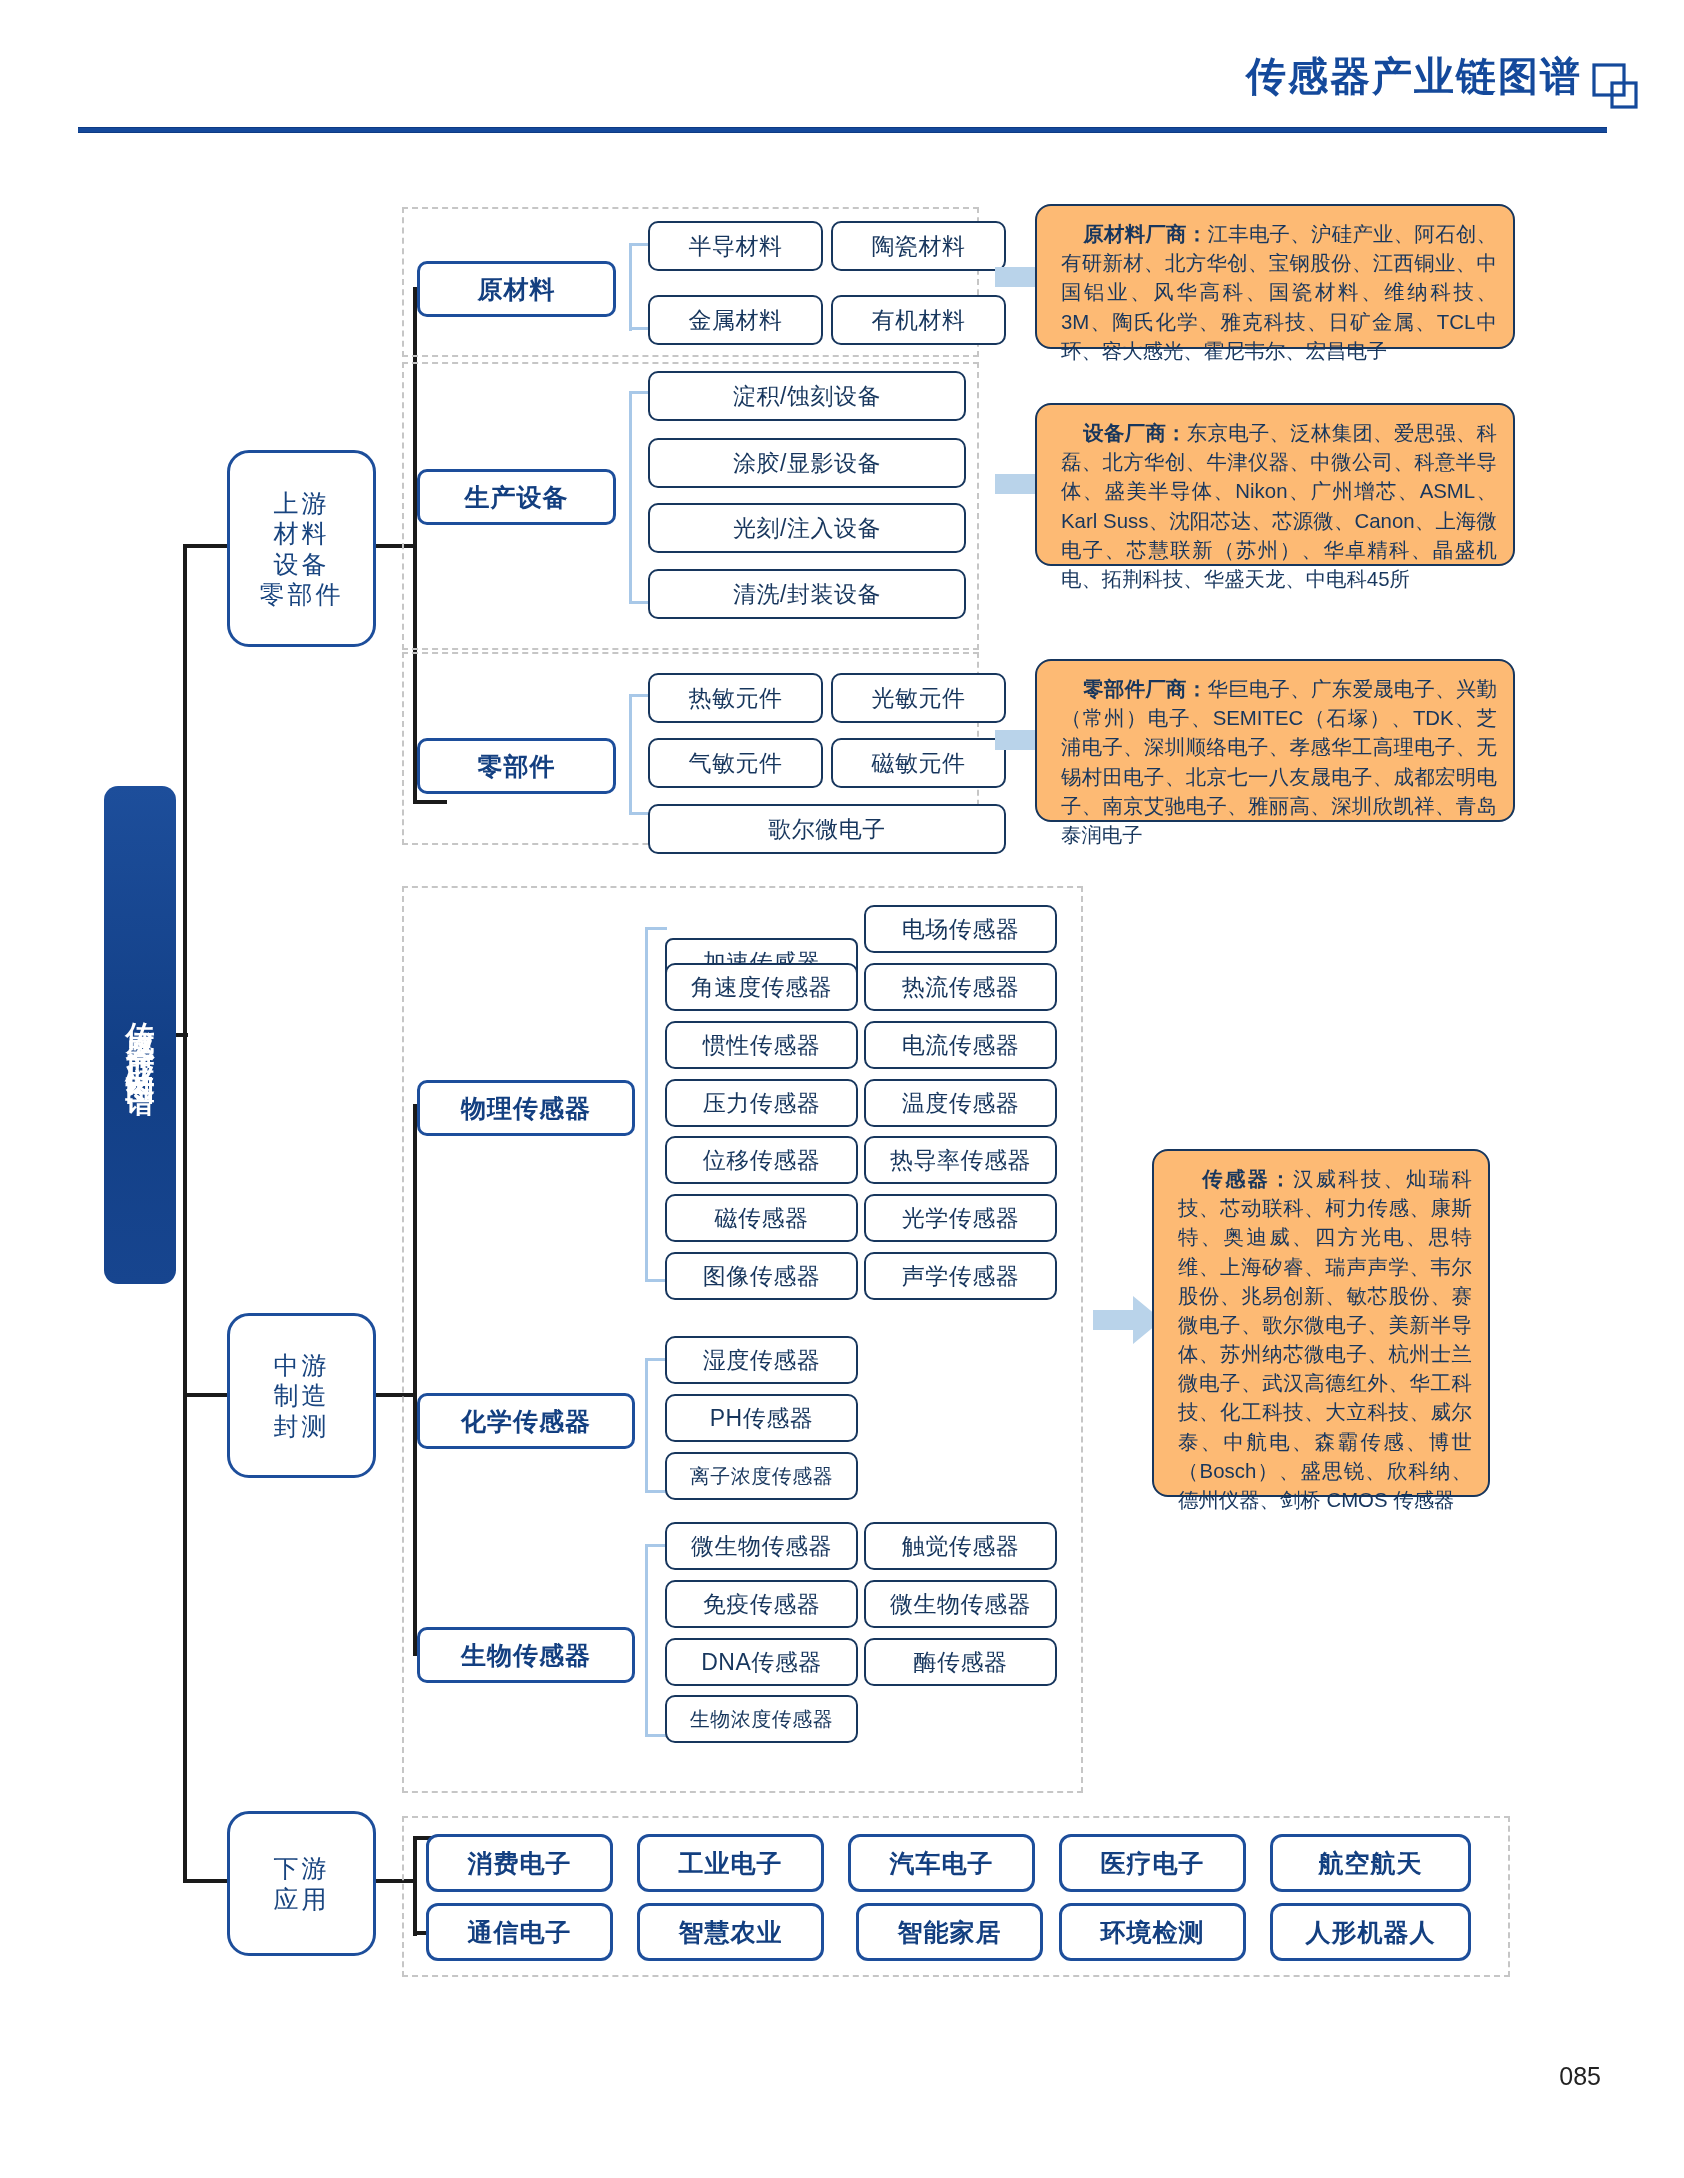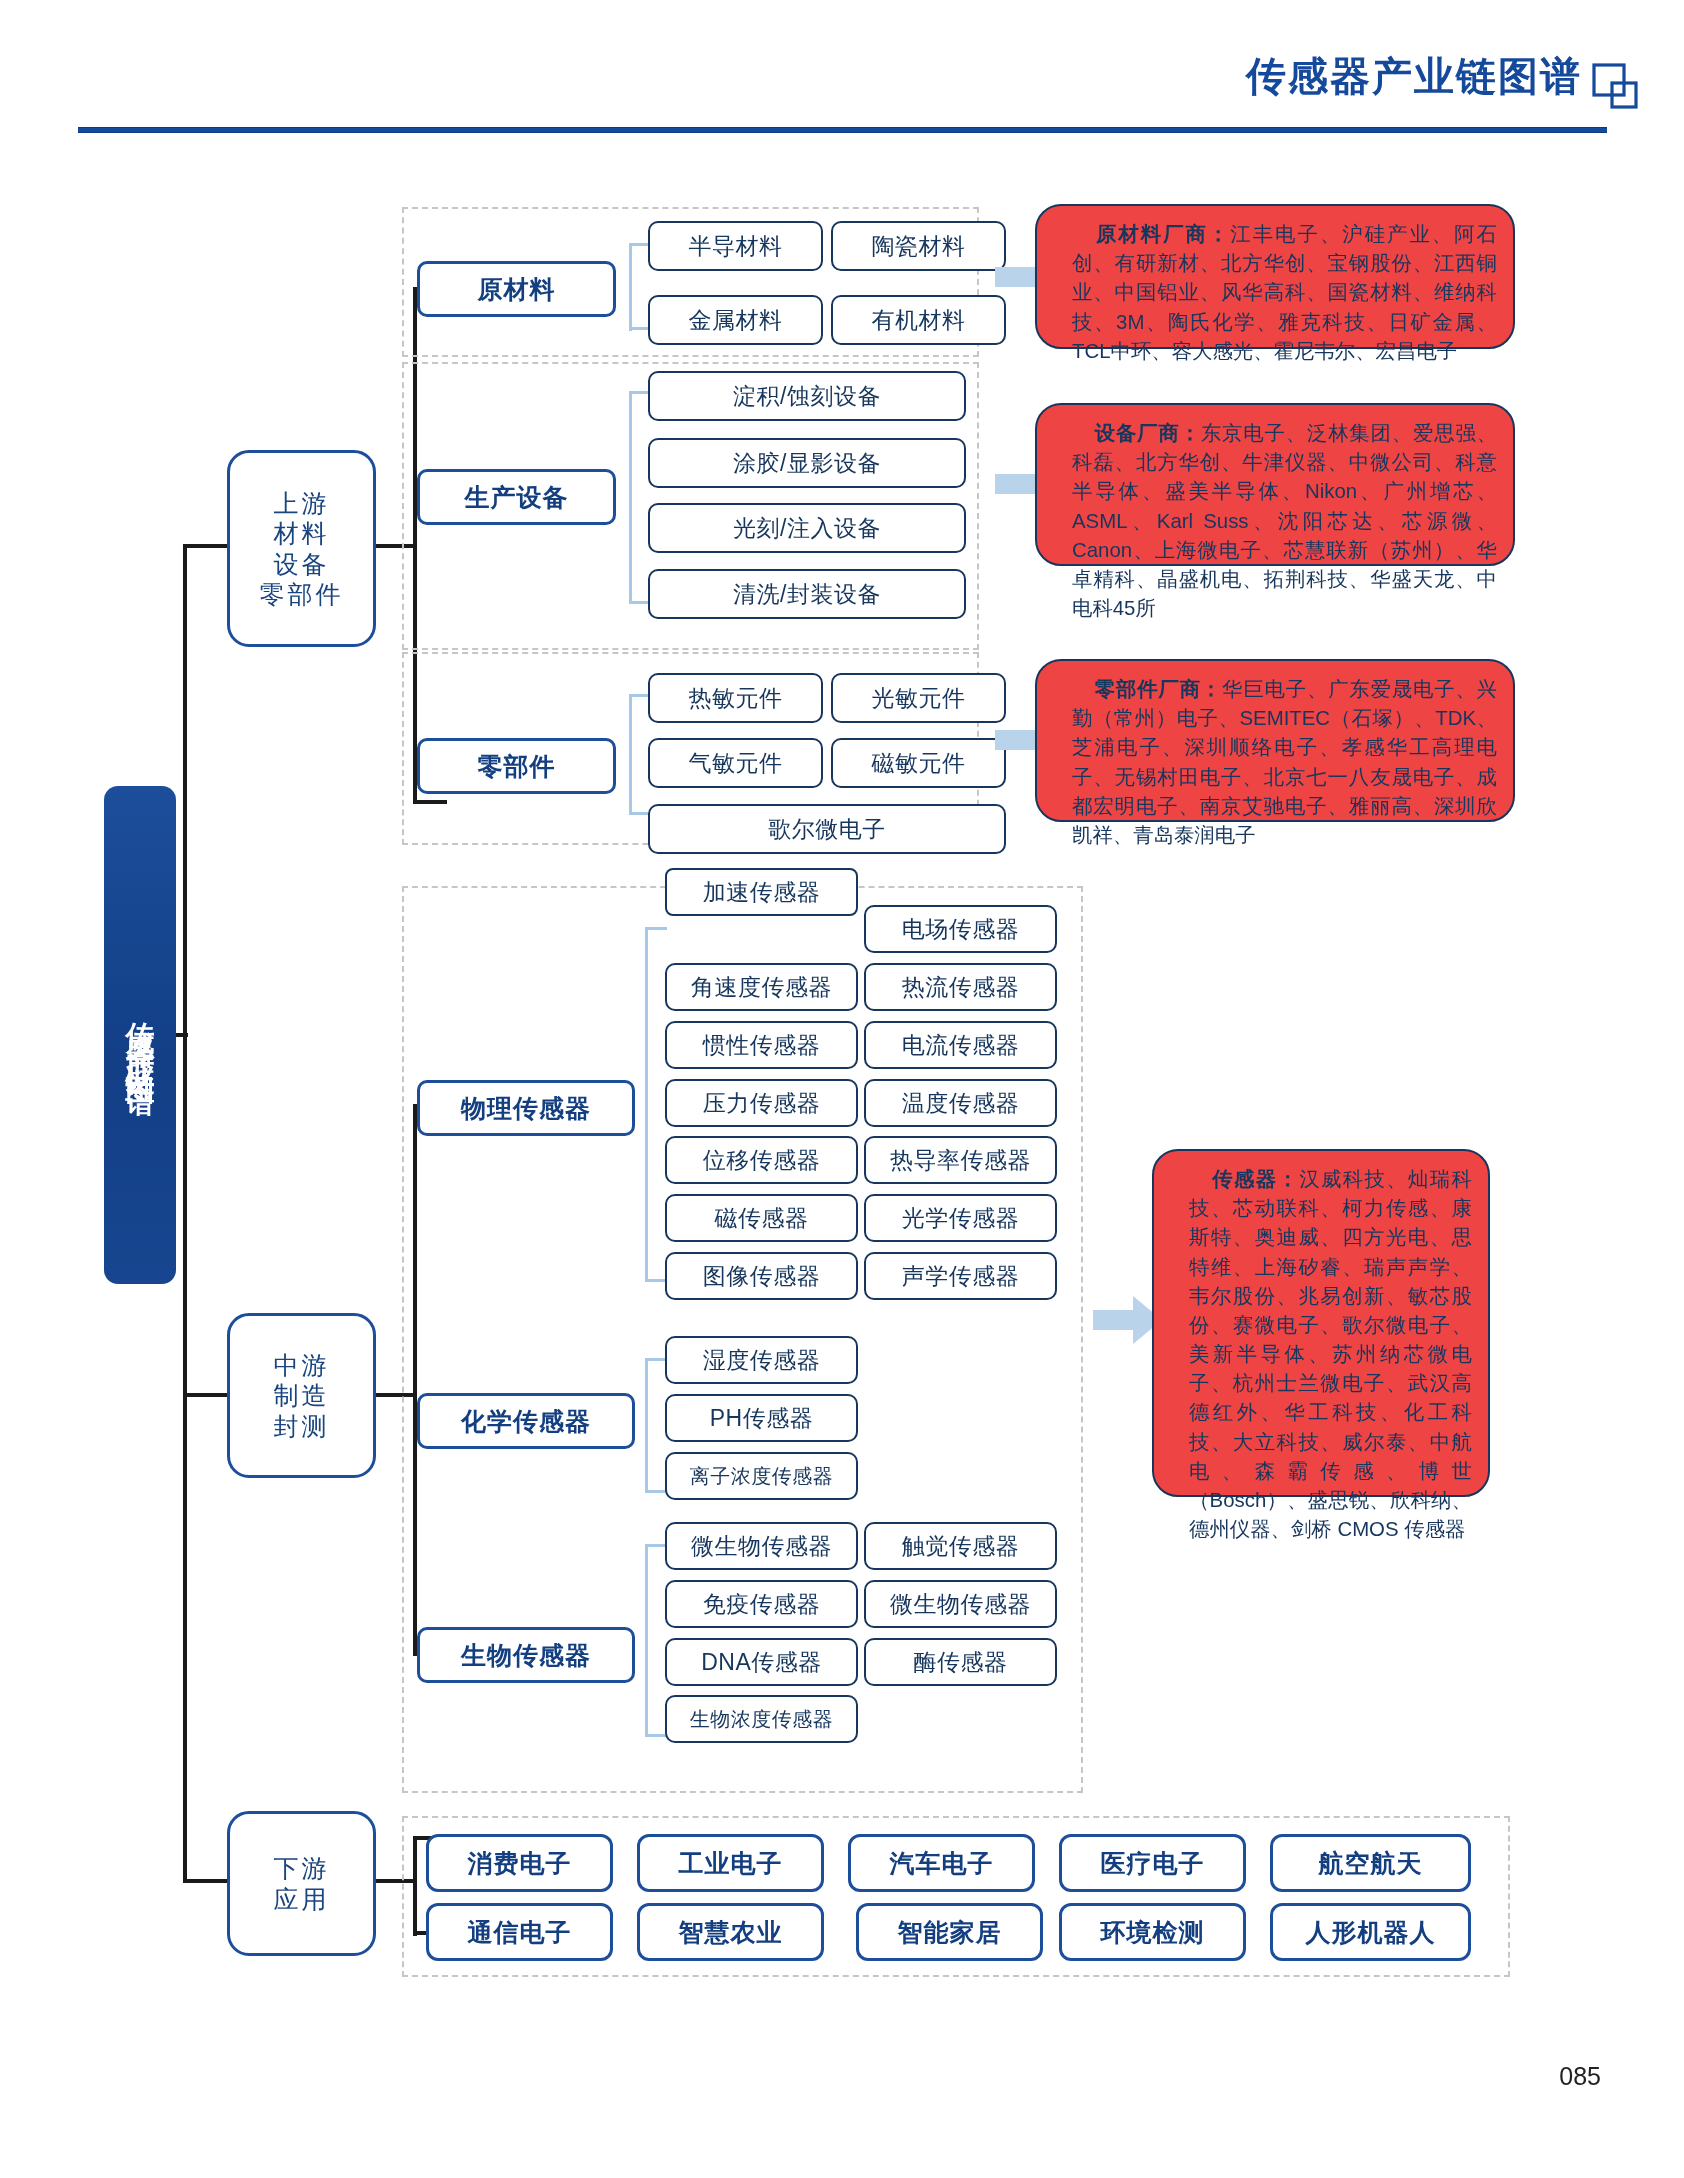--- a/index.html
+++ b/index.html
@@ -39,22 +39,22 @@
   
   .leaf{position:absolute;border:2.5px solid #17365d;border-radius:10px;background:#fff;
         color:#17365d;font-size:23px;display:flex;align-items:center;justify-content:center;
         letter-spacing:0.5px;}
   .leaf.sm{font-size:20px;}
 
   
   .br{position:absolute;background:#a8c8e8;}
 
   
-  .bubble{position:absolute;border:2.5px solid #17365d;border-radius:26px;background:#ef4444;
-          color:#17365d;font-size:20.4px;line-height:1.43;padding:14px 16px 14px 35px;
+  .bubble{position:absolute;border:2.5px solid #17365d;border-radius:16px;background:#fdba74;
+          color:#17365d;font-size:20.4px;line-height:1.43;padding:14px 16px 14px 24px;
           box-sizing:border-box;text-align:justify;}
   .bubble b{font-weight:bold;}
   .bubble .ind{display:inline-block;width:22px;}
 
   
   .arrow{position:absolute;}
 
   
   .app{position:absolute;border:3px solid #1d4e9b;border-radius:12px;background:#fff;
        color:#133f80;font-weight:bold;font-size:25px;display:flex;align-items:center;
@@ -204,21 +204,21 @@
 
   <div class="grp" style="left:402px;top:886px;width:677px;height:903px;"></div>
 
   <div class="cat" style="left:417px;top:1080px;width:212px;height:50px;">
     <span>物理传感器</span>
   </div>
   <div class="br" style="left:645px;top:927px;width:3px;height:354px;"></div>
   <div class="br" style="left:645px;top:927px;width:22px;height:3px;"></div>
   <div class="br" style="left:645px;top:1279px;width:22px;height:3px;"></div>
 
-  <div class="leaf" style="left:665px;top:868px;width:189px;height:44px;border-radius:8px;">
+  <div class="leaf" style="left:665px;top:938px;width:189px;height:44px;border-radius:8px;">
       <span>加速传感器</span>
     </div>
   <div class="leaf" style="left:864px;top:905px;width:189px;height:44px;">
       <span>电场传感器</span>
     </div>
   <div class="leaf" style="left:665px;top:963px;width:189px;height:44px;">
       <span>角速度传感器</span>
     </div>
   <div class="leaf" style="left:864px;top:963px;width:189px;height:44px;">
       <span>热流传感器</span>

